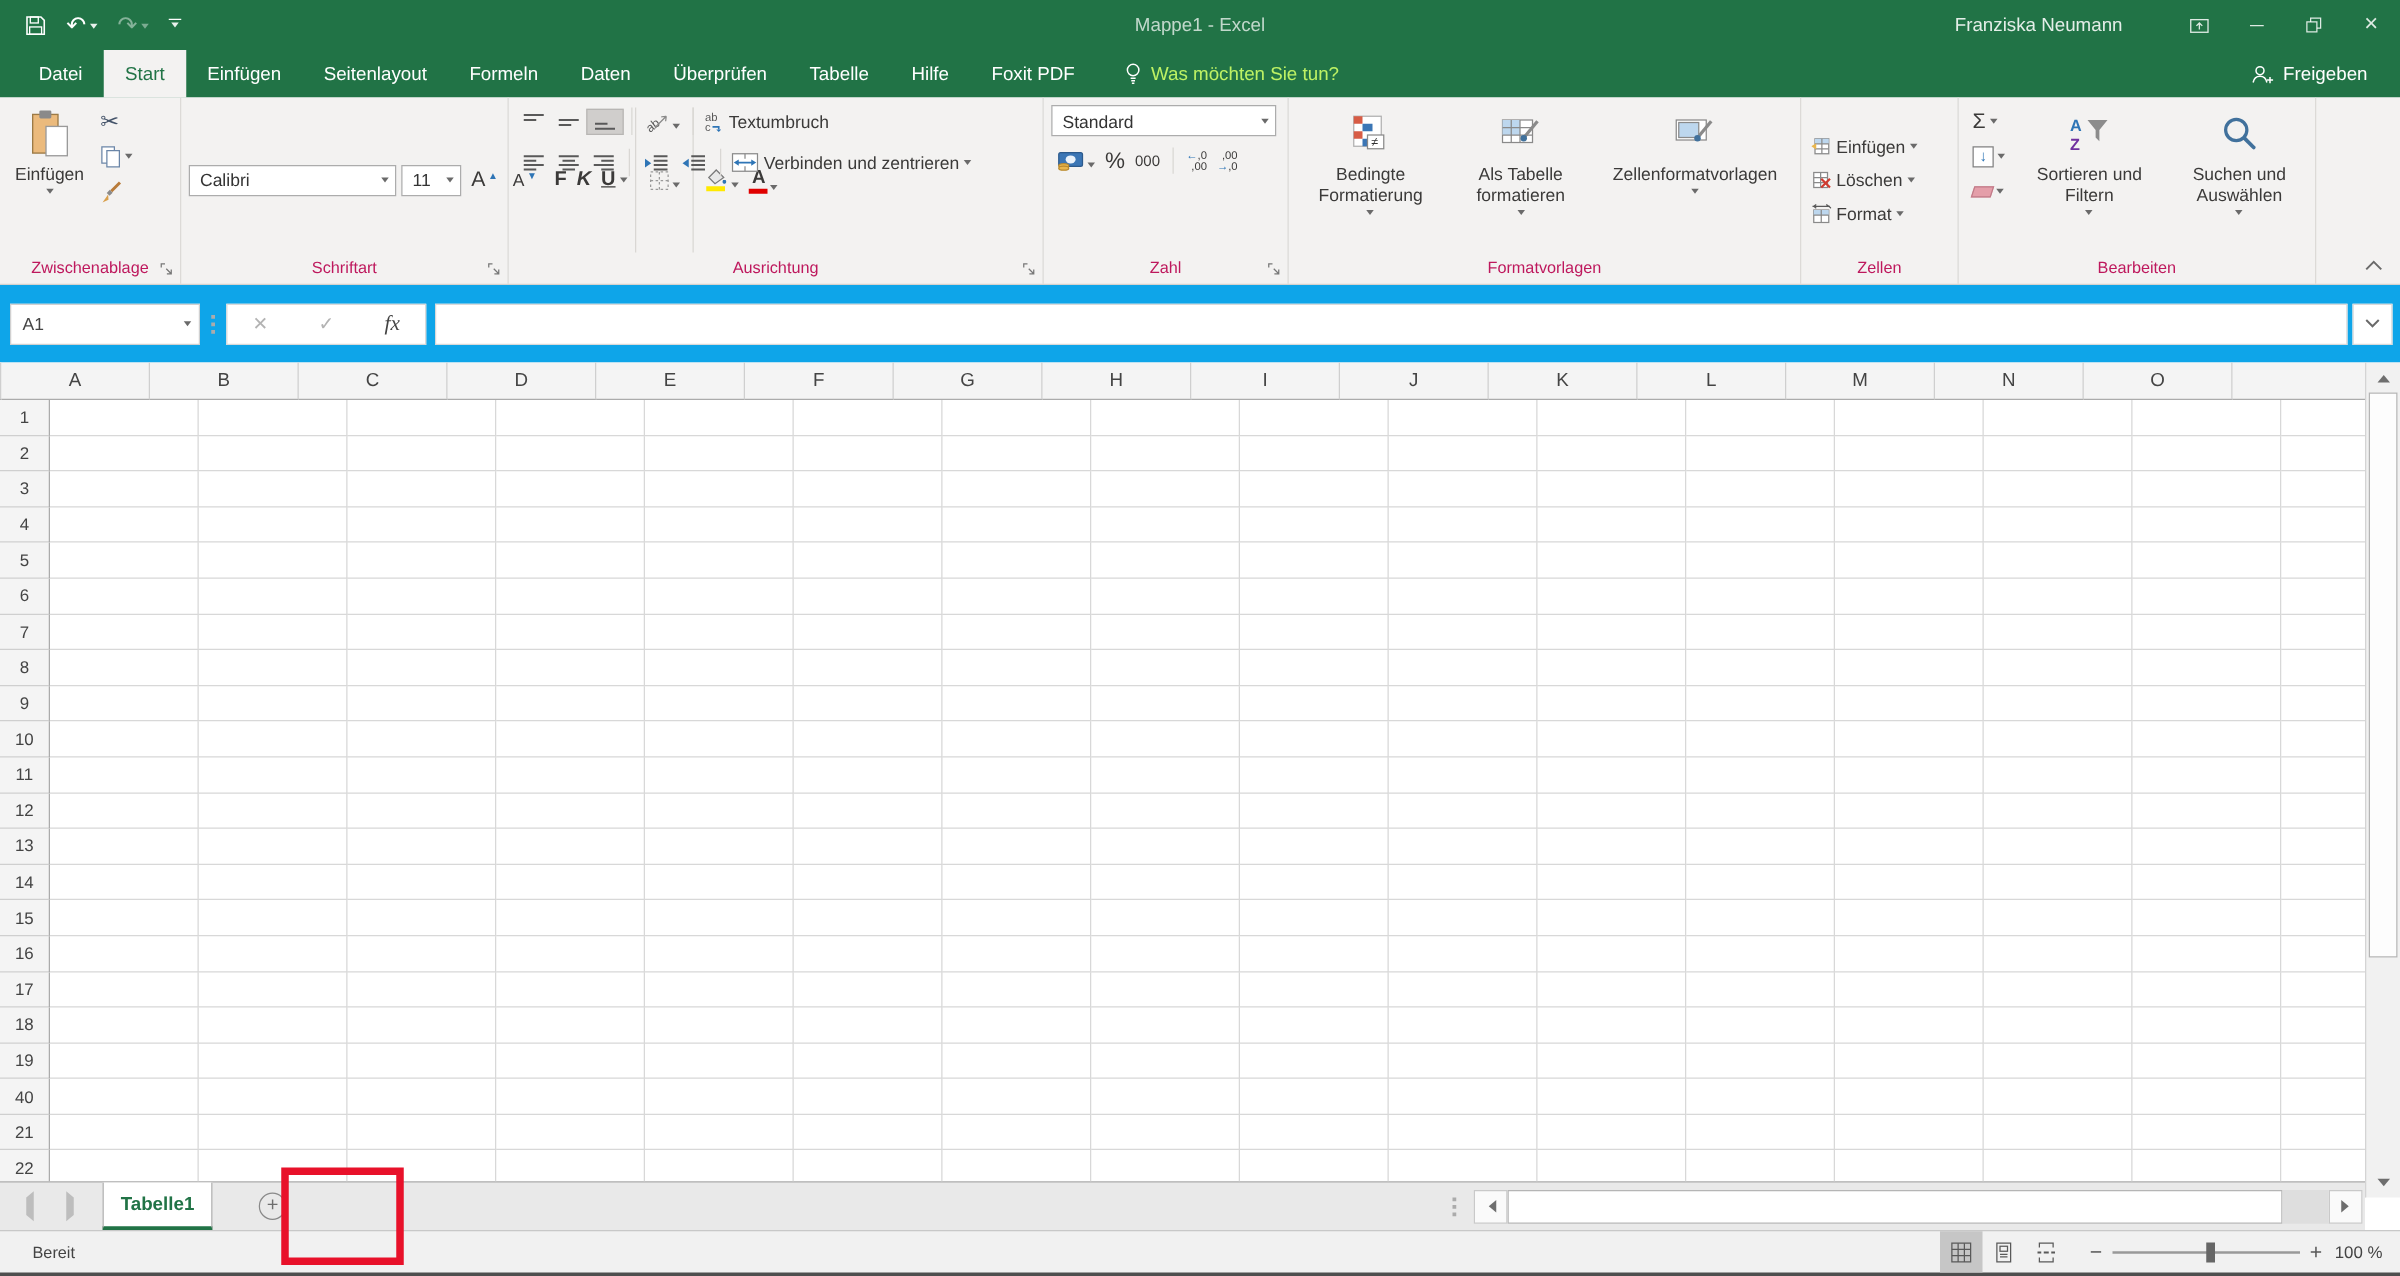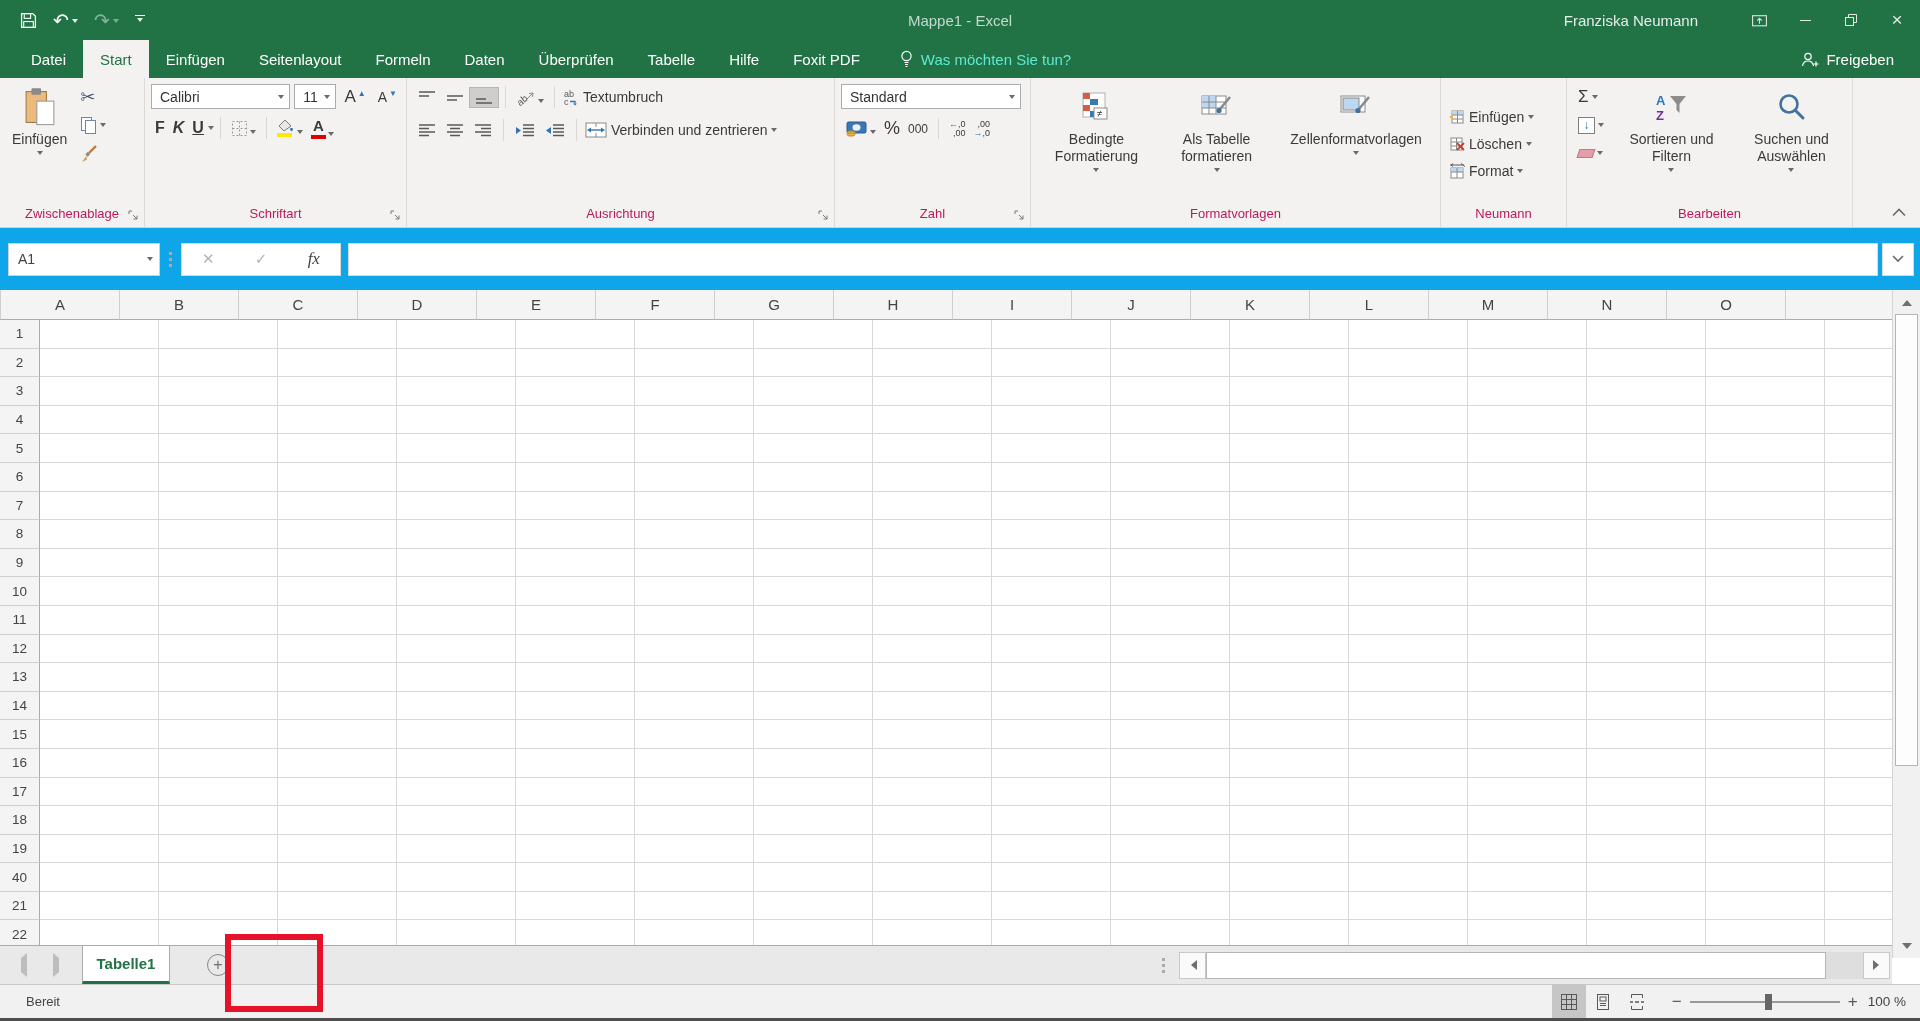--- a/index.html
+++ b/index.html
@@ -18,21 +18,21 @@
   .win-title { position:absolute; left:0; right:0; text-align:center; font-size:15px; color:rgba(255,255,255,.72); pointer-events:none; }
   .tb-right { margin-left:auto; display:flex; align-items:center; height:100%; }
   .tb-user { font-size:15px; color:rgba(255,255,255,.88); margin-right:38px; }
   .winbtn { width:46px; height:100%; display:flex; align-items:center; justify-content:center; color:rgba(255,255,255,.85); font-size:15px; }
   .minline { width:11px; border-top:1.2px solid rgba(255,255,255,.85); display:inline-block; }
 
   
   .tabrow { height:38px; background:#217346; display:flex; align-items:stretch; padding-left:14px; }
   .rtab { padding:0 17px; display:flex; align-items:center; font-size:15px; color:#fff; white-space:nowrap; }
   .rtab.active { background:#F3F2F1; color:#217346; }
-  .tellme { display:flex; align-items:center; gap:7px; margin-left:22px; font-size:15px; color:#5eead4; }
+  .tellme { display:flex; align-items:center; gap:7px; margin-left:22px; font-size:15px; color:#bef264; }
   .share { margin-left:auto; margin-right:26px; display:flex; align-items:center; gap:7px; font-size:15px; color:#fff; }
 
   
   .ribbon { height:150px; background:#F3F2F1; border-bottom:1px solid #D5D2CE; display:flex; }
   .rgroup { border-right:1px solid #DCDAD7; display:flex; flex-direction:column; position:relative; }
   .gbody { flex:1; display:flex; padding:6px 5px 0 6px; }
   .glabel { height:23px; font-size:13px; color:#be185d; text-align:center; line-height:19px; position:relative; }
   .launcher { position:absolute; right:4px; bottom:5px; }
   .dd { width:0;height:0;border:3.5px solid transparent;border-top:4px solid #6A6A6A; display:inline-block; margin-top:3px; }
   .bigbtn { display:flex; flex-direction:column; align-items:center; justify-content:flex-start; font-size:14px; color:#3B3A39; text-align:center; line-height:17px; padding:2px 6px; }
@@ -228,21 +228,21 @@
         <span class="launcher">
             <svg width="12" height="12" viewBox="0 0 12 12">
               <path d="M1 4V1h3" fill="none" stroke="#777"></path>
               <path d="M5 5l4 4M9 5.5V9H5.5" fill="none" stroke="#777"></path>
             </svg>
           </span>
       </div>
     </div>
 
     <div class="rgroup" style="width:262px">
-      <div class="gbody" style="flex-direction:column; gap:6px;">
+      <div class="gbody" style="flex-direction:row; gap:6px;">
         <div class="frow" style="gap:4px;">
           <span class="combo" style="width:166px">
               <span class="cv">Calibri</span>
               <span class="dd"></span>
             </span>
           <span class="combo" style="width:48px">
               <span class="cv">11</span>
               <span class="dd"></span>
             </span>
           <span class="fbtn" style="font-size:17px;">A<span style="color:#2E75B6;font-size:8px;margin-bottom:9px;">▲</span></span>
@@ -505,21 +505,21 @@
           <svg width="16" height="16" viewBox="0 0 16 16">
               <path d="M1 2h14M2 2l2-1.5M2 2l2 1.5M14 2l-2-1.5M14 2l2 1.5" stroke="#595959"></path>
               <rect x="2" y="5" width="12" height="10" fill="#fff" stroke="#8A8A8A"></rect>
               <rect x="2" y="5" width="12" height="4" fill="#BDD7EE"></rect>
               <path d="M2 9h12M8 5v10" stroke="#8A8A8A"></path>
             </svg>
           <span>Format</span>
           <span class="dd"></span>
         </span>
       </div>
-      <div class="glabel"><span>Neumann</span></div>
+      <div class="glabel"><span>Zellen</span></div>
     </div>
 
     <div class="rgroup" style="width:286px">
       <div class="gbody" style="gap:6px;">
         <div class="minicol" style="margin-left:2px;">
           <span class="mbtn">
               <span style="font-size:17px;color:#3B3A39;">Σ</span>
               <span class="dd"></span>
             </span>
           <span class="mbtn">

